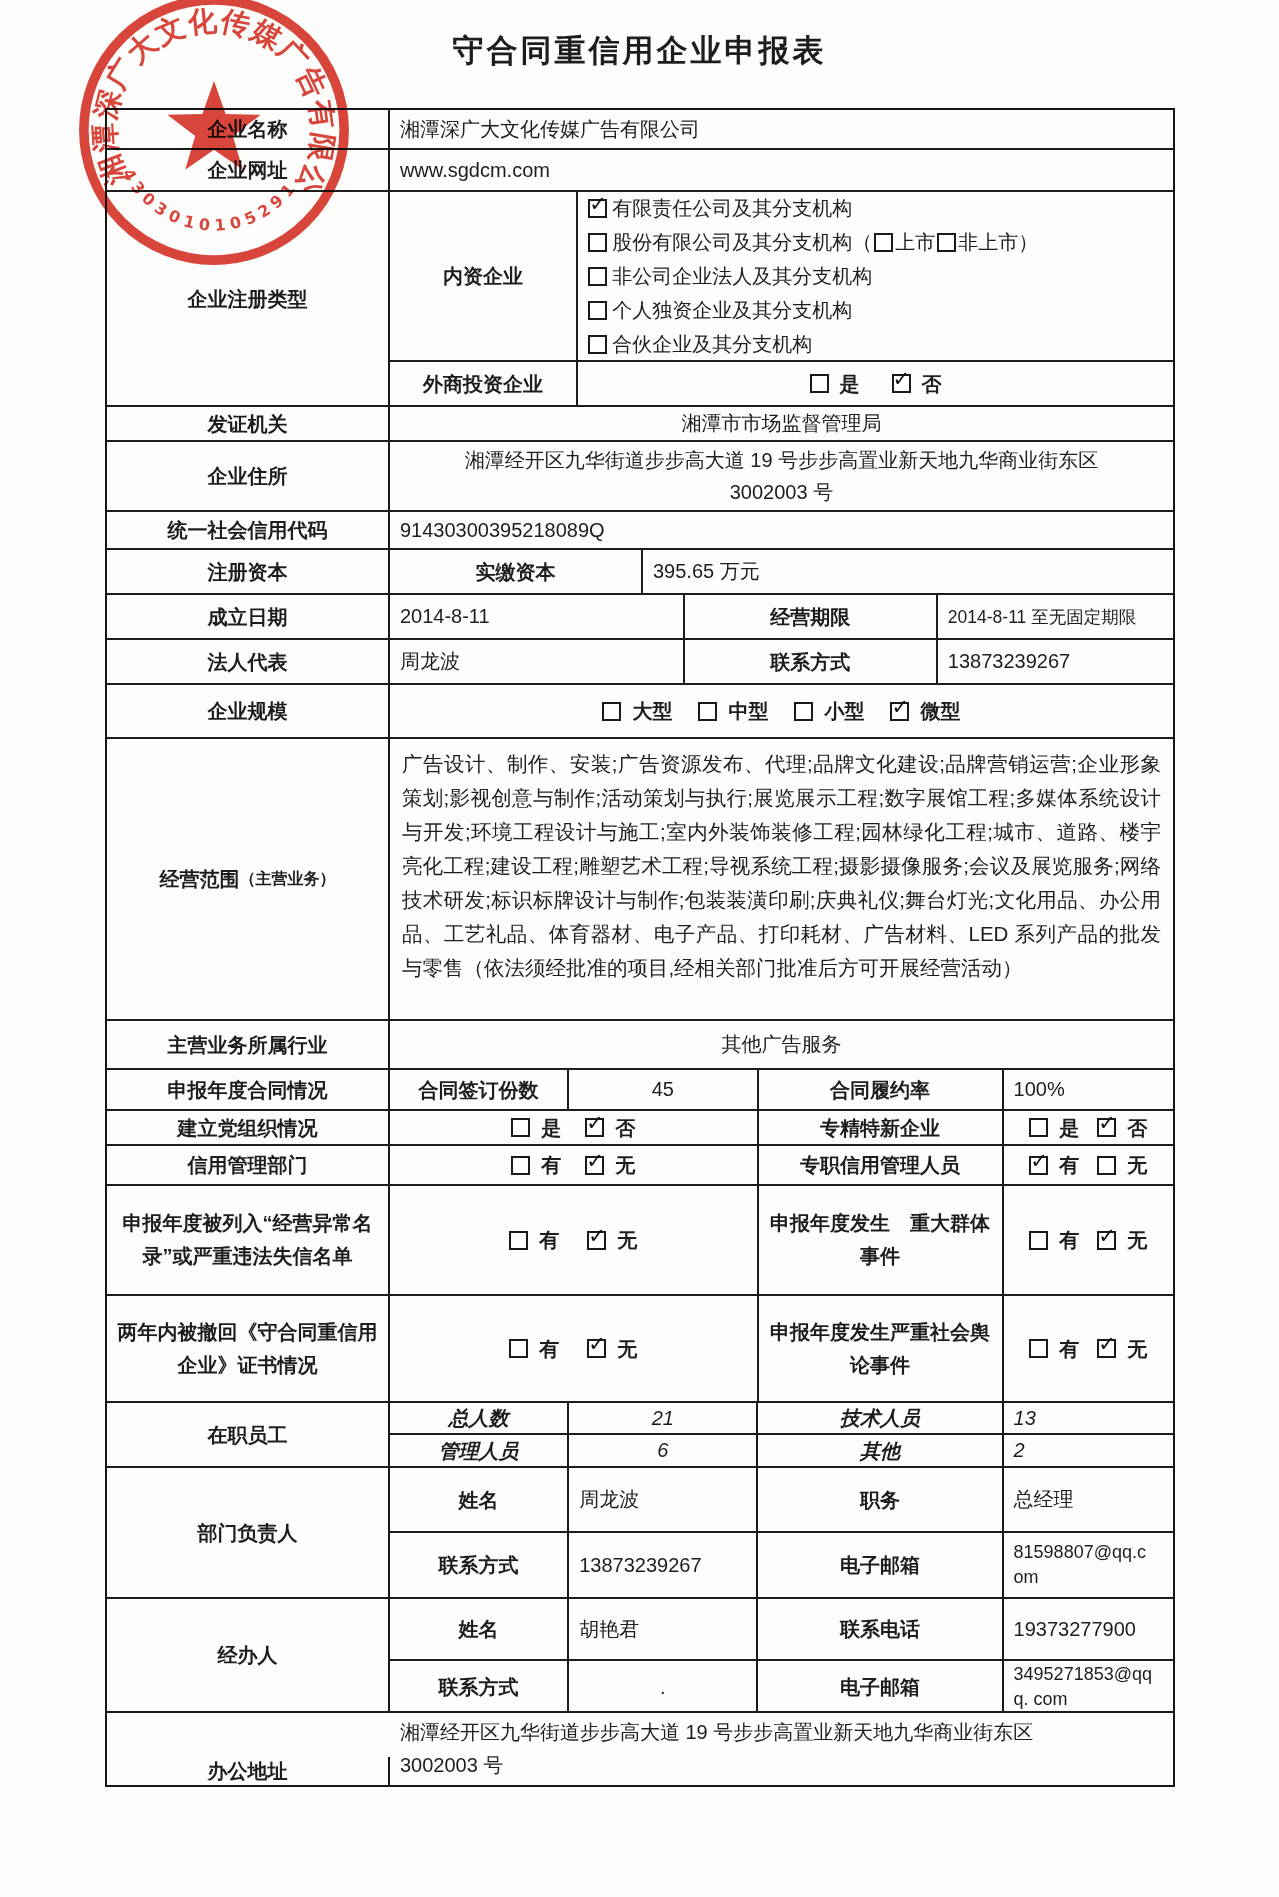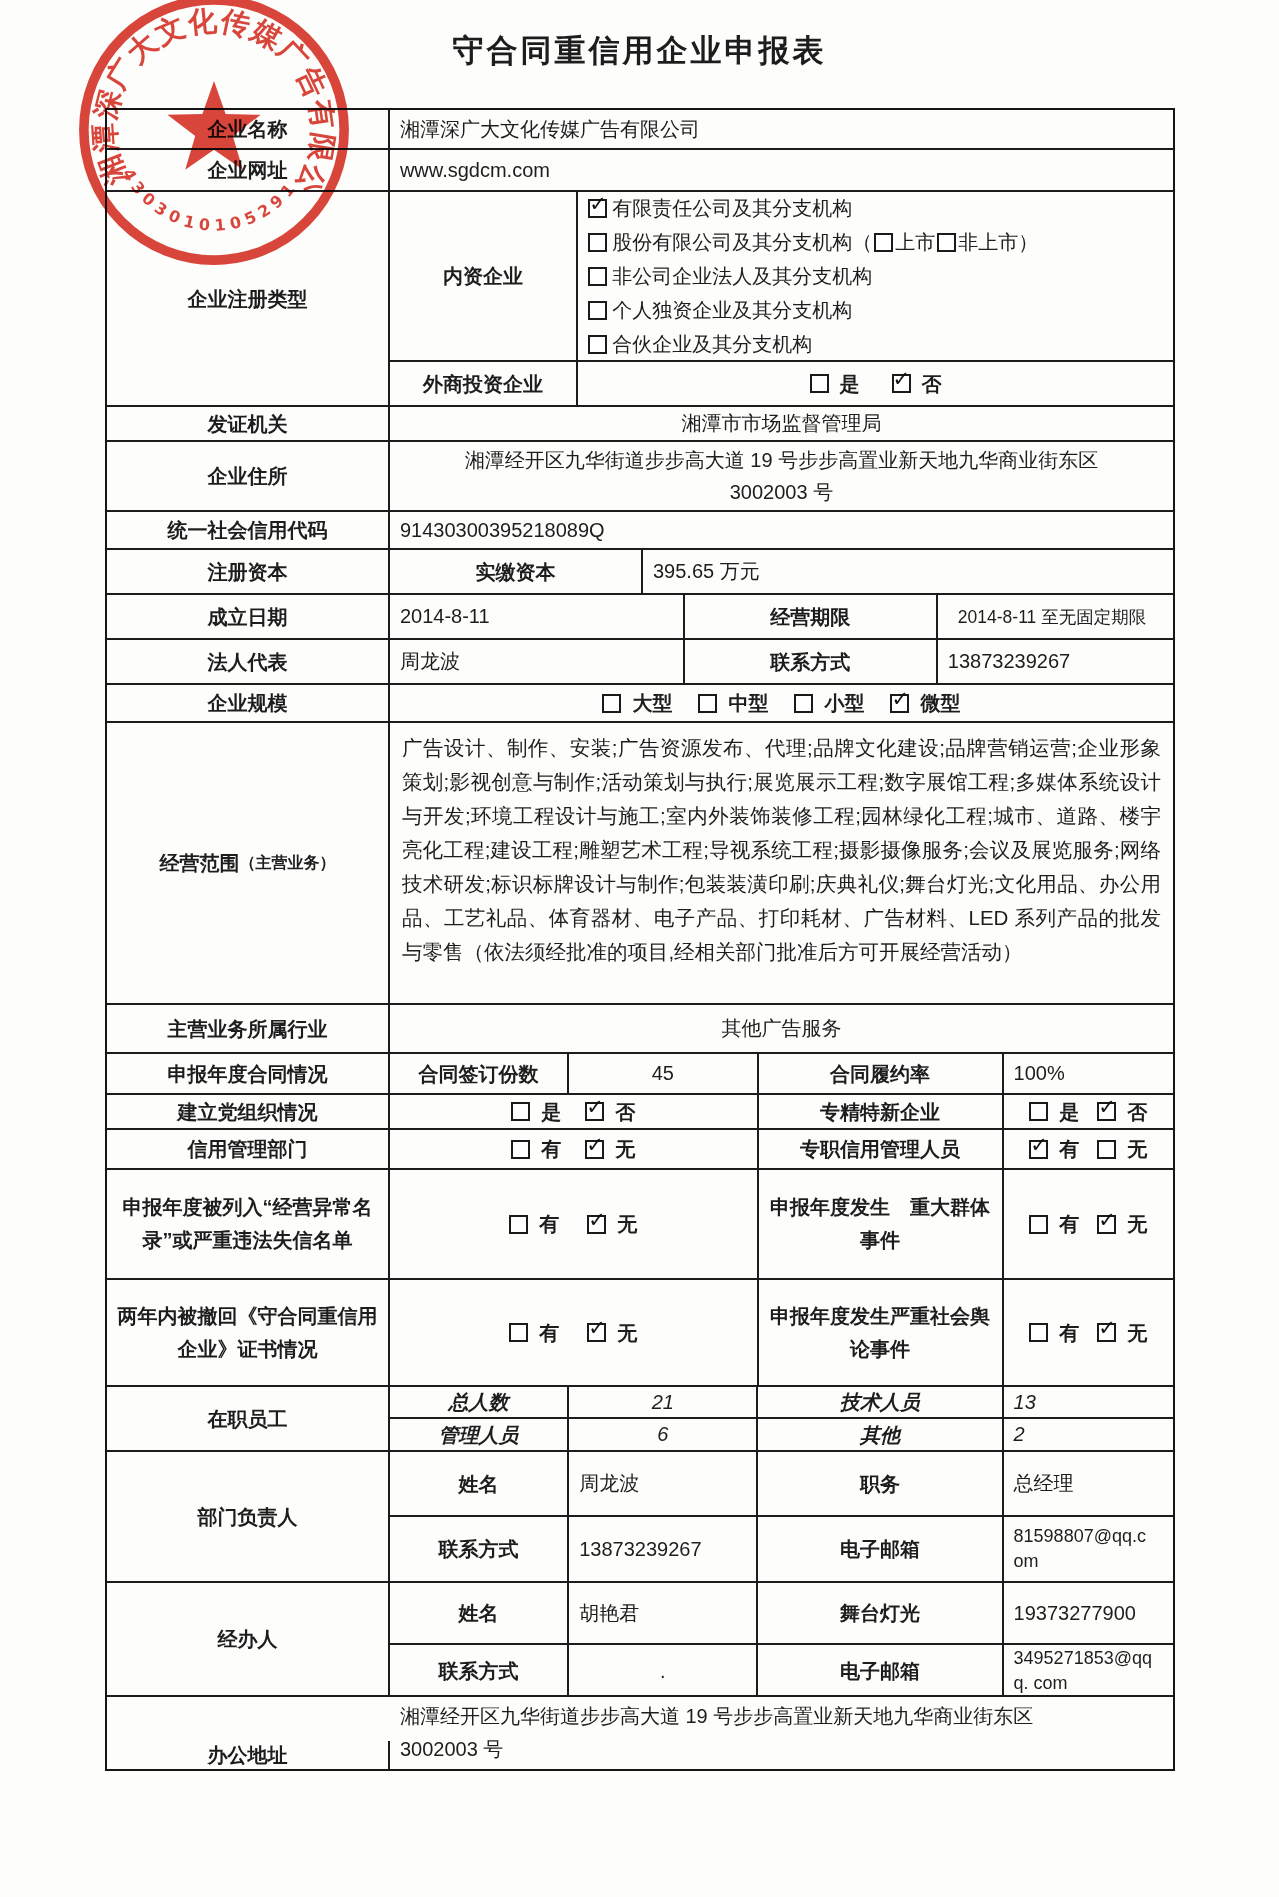--- a/index.html
+++ b/index.html
@@ -140,31 +140,31 @@
     <div class="row" style="height:45px;">
       <div class="c lbl" style="width:26.54%;">注册资本</div>
       <div class="c lbl" style="width:23.74%;">实缴资本</div>
       <div class="c left v" style="width:22.06%;">395.65 万元</div>
     </div>
 
     <div class="row" style="height:45px;">
       <div class="c lbl" style="width:26.54%;">成立日期</div>
       <div class="c left v" style="width:27.66%;">2014-8-11</div>
       <div class="c lbl" style="width:23.74%;">经营期限</div>
-      <div class="c left v exp" style="width:22.06%;padding:3px 20px;">2014-8-11 至无固定期限</div>
+      <div class="c left v exp" style="width:22.06%;padding:3px 10px;">2014-8-11 至无固定期限</div>
     </div>
 
     <div class="row" style="height:45px;">
       <div class="c lbl" style="width:26.54%;">法人代表</div>
       <div class="c left v" style="width:27.66%;">周龙波</div>
       <div class="c lbl" style="width:23.74%;">联系方式</div>
       <div class="c left v" style="width:22.06%;">13873239267</div>
     </div>
 
-    <div class="row" style="height:38px;">
+    <div class="row" style="height:54px;">
       <div class="c lbl" style="width:26.54%;">企业规模</div>
       <div class="c" style="width:73.46%;">
         <span class="optgrp">
           <span class="cb"></span>
           <span class="lbl">大型</span>
           <span class="cb" style="margin-left:20px;"></span>
           <span class="lbl">中型</span>
           <span class="cb" style="margin-left:20px;"></span>
           <span class="lbl">小型</span>
           <span class="cb checked" style="margin-left:20px;"></span>
@@ -316,21 +316,21 @@
         </div>
       </div>
     </div>
 
     <div class="row" style="height:114px;">
       <div class="c lbl" style="width:26.54%;">经办人</div>
       <div class="col" style="width:73.46%;">
         <div class="srow" style="height:62px;">
           <div class="c lbl" style="width:22.9%;">姓名</div>
           <div class="c left v" style="width:24.17%;">胡艳君</div>
-          <div class="c lbl" style="width:31.3%;">舞台灯光</div>
+          <div class="c lbl" style="width:31.3%;">联系电话</div>
           <div class="c left v" style="width:21.63%;">19373277900</div>
         </div>
         <div class="srow" style="height:52px;">
           <div class="c lbl" style="width:22.9%;">联系方式</div>
           <div class="c v" style="width:24.17%;">.</div>
           <div class="c lbl" style="width:31.3%;">电子邮箱</div>
           <div class="c left v pre email" style="width:21.63%;">3495271853@qq
 q. com</div>
         </div>
       </div>

